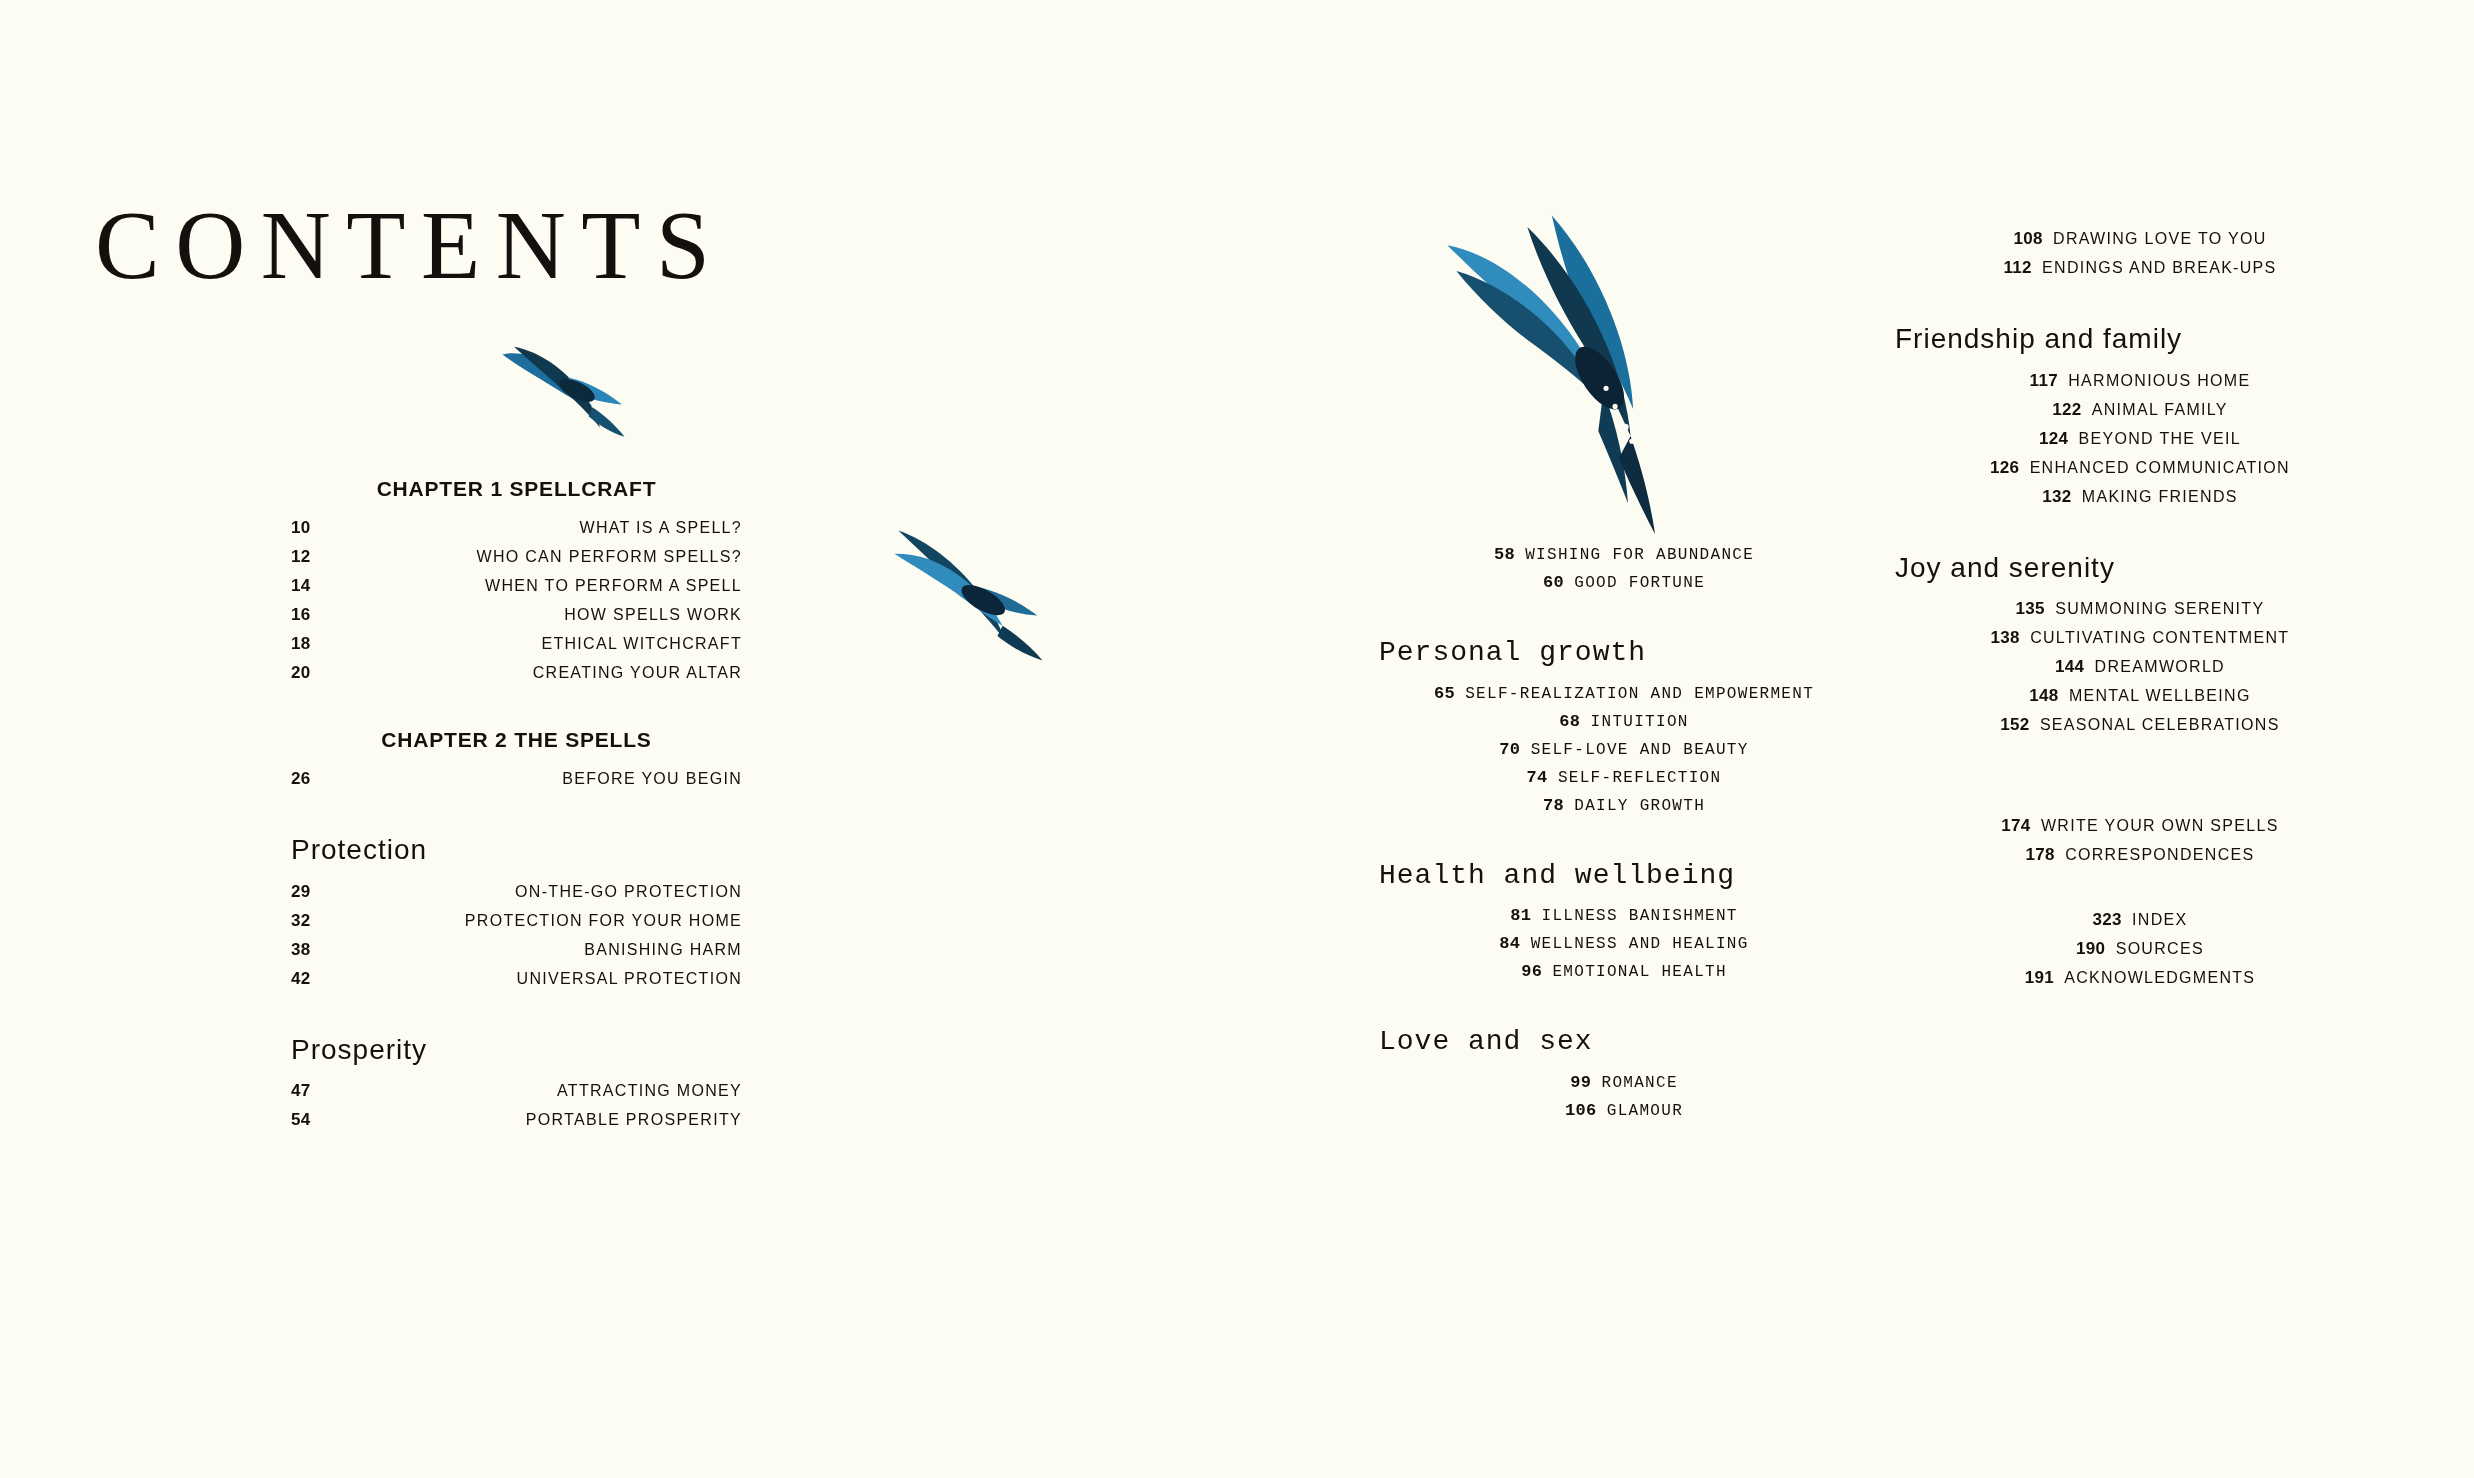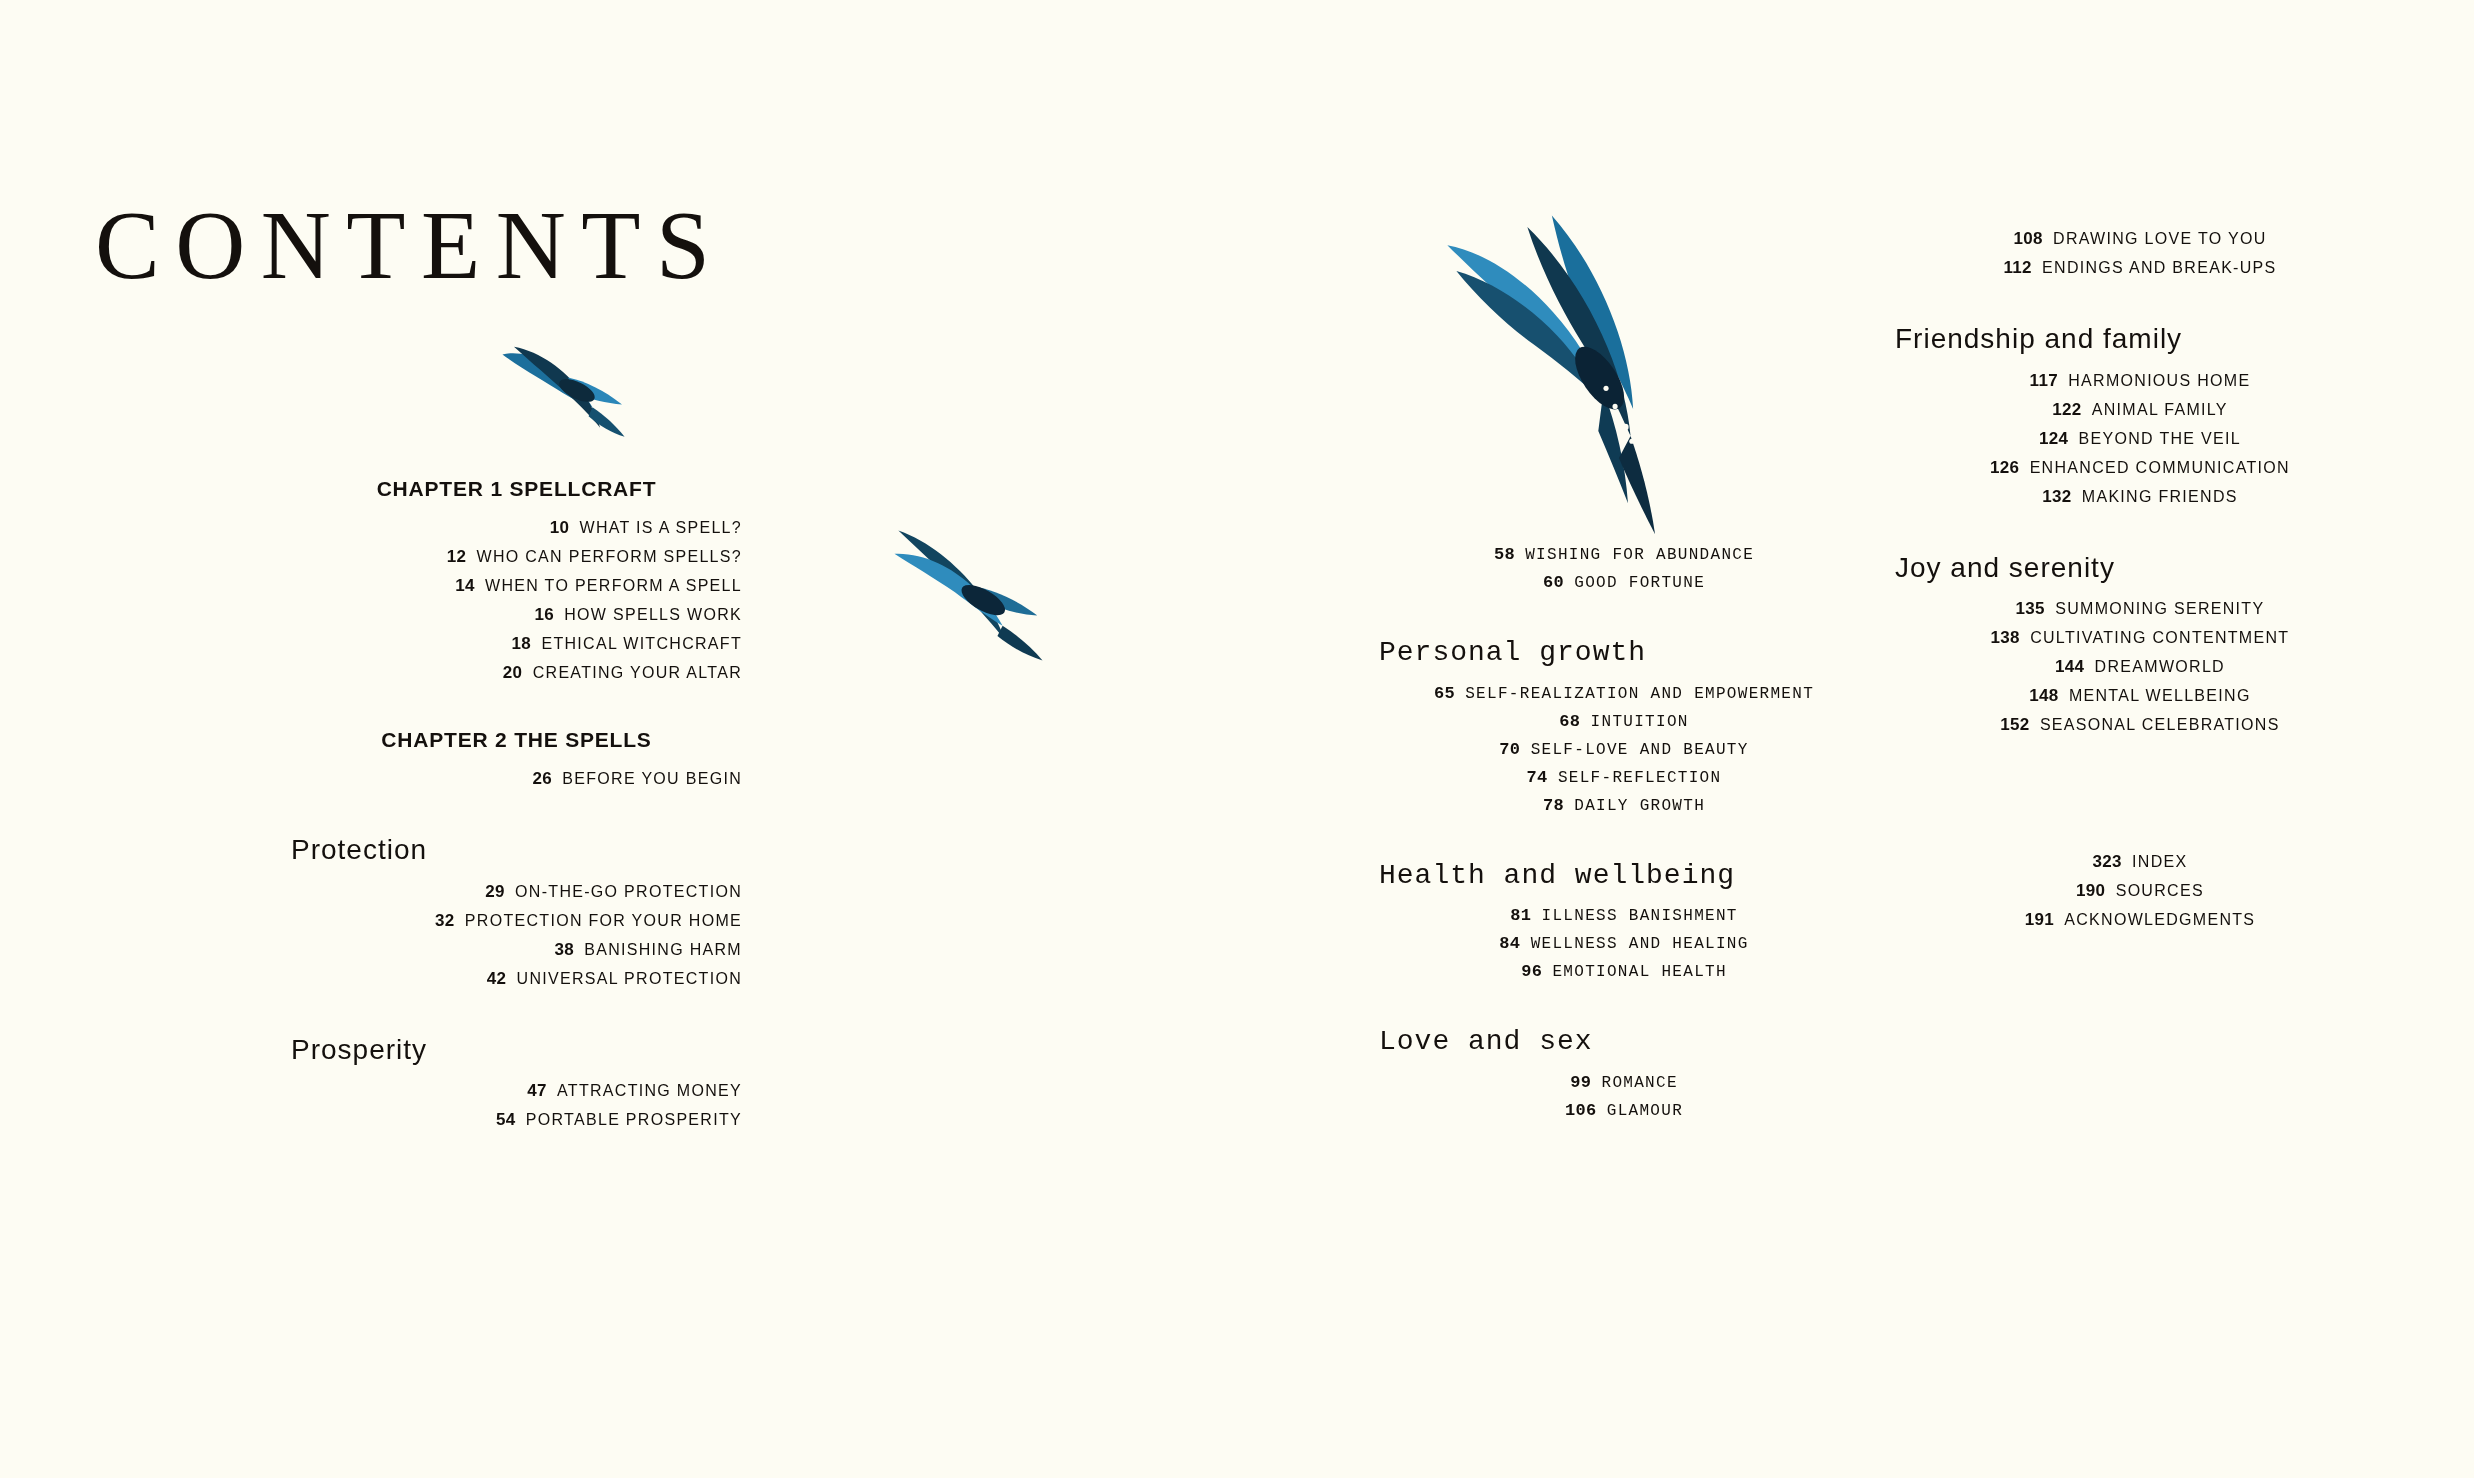--- a/index.html
+++ b/index.html
@@ -79,21 +79,21 @@
   }
   .entry .label {
     font-size: 16px;
     font-weight: 400;
     color: #14100d;
     letter-spacing: 1.3px;
     margin-left: 10.3px;
   }
 
   
-  #column-1 .entry { justify-content: flex-end; }
+  #column-1 .entry { justify-content: space-between; }
   #column-2 .entry { justify-content: center; }
   #column-3 .entry { justify-content: center; }
 
   
   .bird { position: absolute; }
   #bird-top-left  { left: 496px;  top: 335px;  width: 135px;  height: 116px; }
   #bird-mid-left  { left: 889px; top: 519px;  width: 168px;  height: 148px; }
   #bird-large     { left: 1437px; top: 209px;  width: 271px;  height: 329px; }
 </style>
 </head>
@@ -352,20 +352,30 @@
       <span class="page">152</span>
       <span class="label">SEASONAL CELEBRATIONS</span>
     </div>
   </div>
 
   <div class="section-spacer"></div>
 
 
   <div class="section-spacer"></div>
 
+  <div class="section">
+    <div class="entry">
+      <span class="page">174</span>
+      <span class="label">WRITE YOUR OWN SPELLS</span>
+    </div>
+    <div class="entry">
+      <span class="page">178</span>
+      <span class="label">CORRESPONDENCES</span>
+    </div>
+  </div>
 
   <div class="section-spacer"></div>
 
   <div class="section">
     <div class="entry">
       <span class="page">323</span>
       <span class="label">INDEX</span>
     </div>
     <div class="entry">
       <span class="page">190</span>

